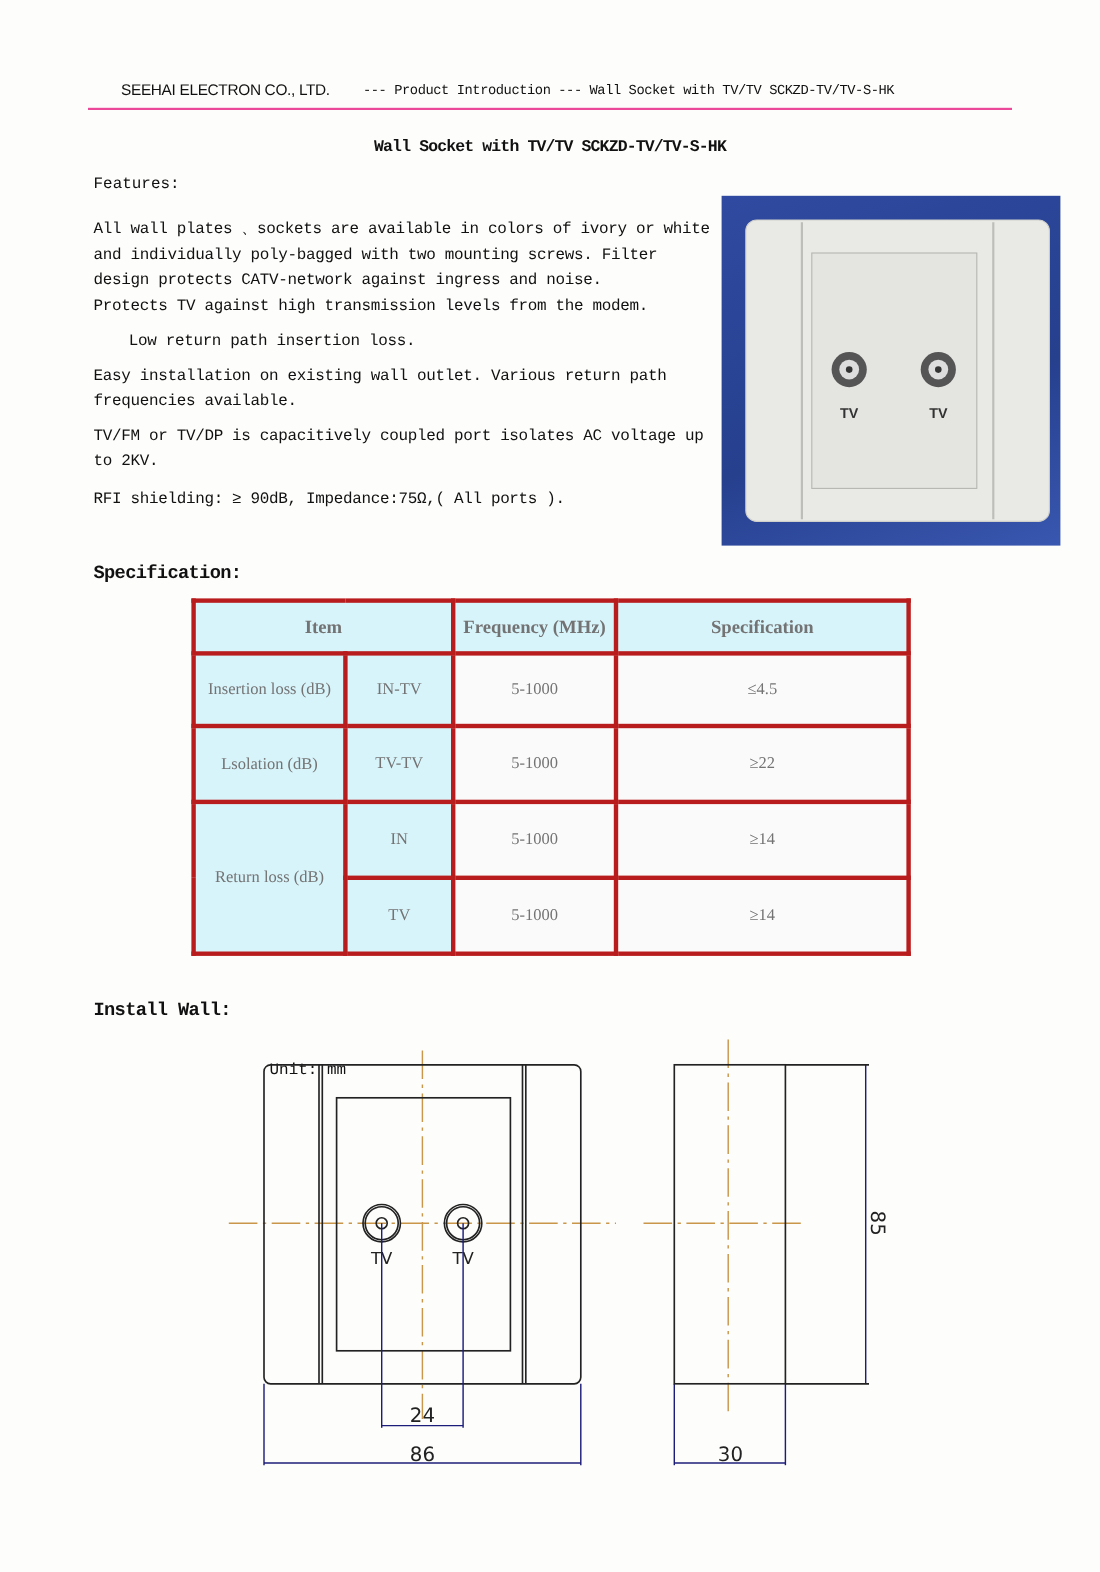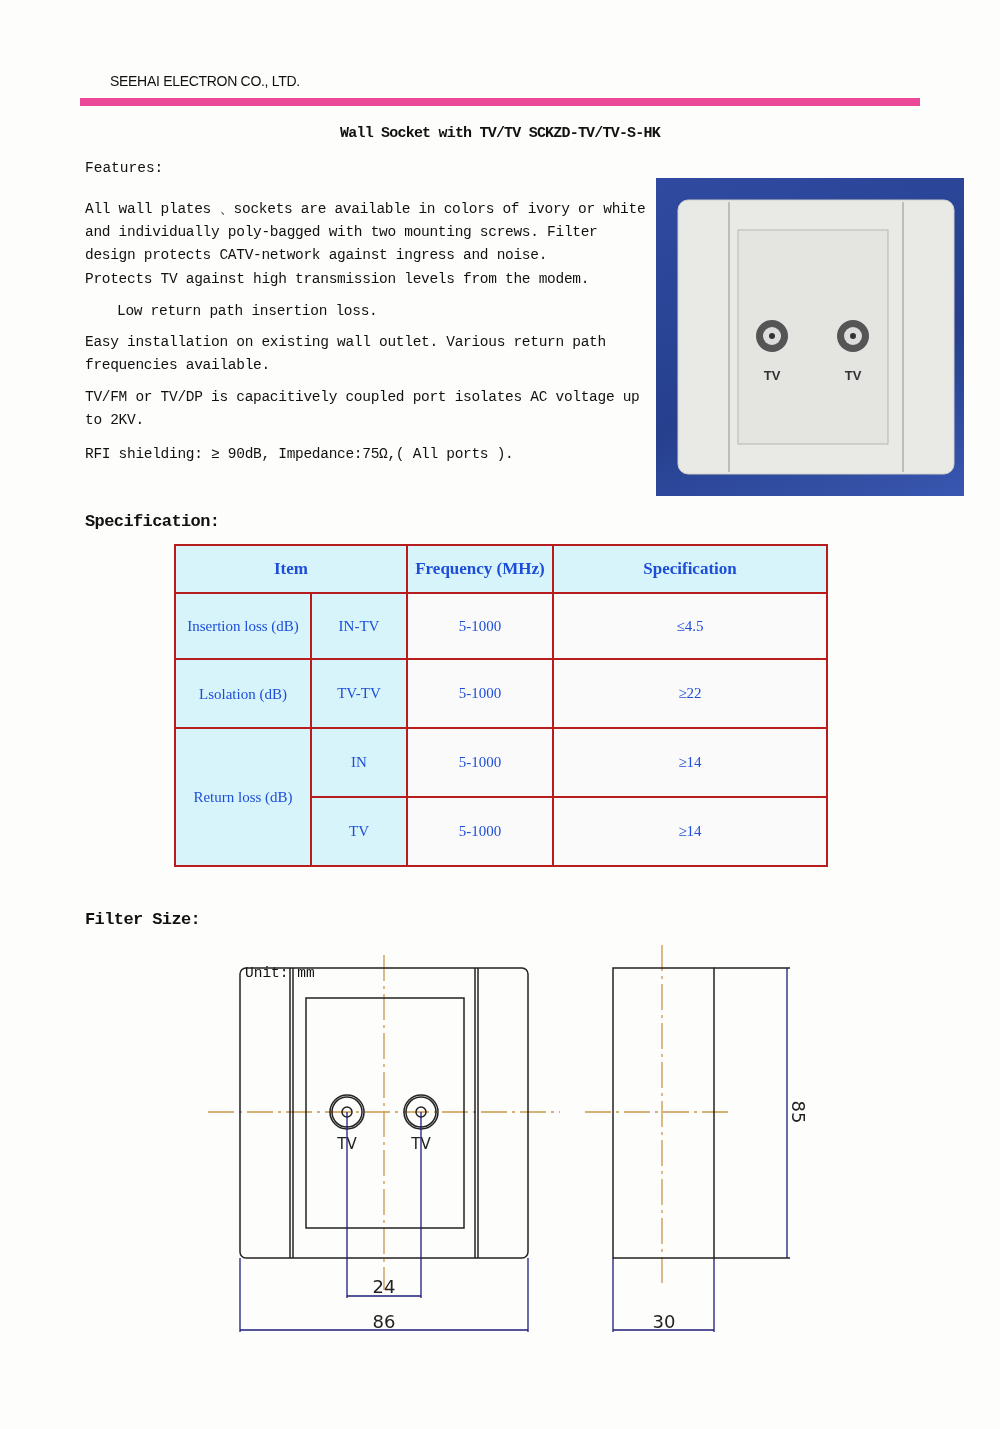--- a/index.html
+++ b/index.html
@@ -1,36 +1,37 @@
 <!DOCTYPE html>
 <html><head>
 <meta charset="utf-8">
 <style>
   html, body { margin:0; padding:0; background:#fdfdfb; }
   body { width:1000px; height:1429px; position:relative; overflow:hidden; font-family:"DejaVu Sans Mono", monospace; color:#111; }
   .abs { position:absolute; }
-  #header { left:80px; top:70px; width:840px; height:28px; border-bottom:8px solid #ec4899; }
+  #header { left:80px; top:70px; width:840px; height:28px; border-bottom:2px solid #ec4899; }
   #header .company { position:absolute; left:30px; top:3px; font-family:"Liberation Sans", sans-serif; font-size:14px; letter-spacing:-0.3px; }
   #header .rest { position:absolute; left:250px; top:5px; font-family:"Liberation Mono", monospace; font-size:12.5px; letter-spacing:-0.4px; white-space:pre; }
   #doc-title { left:0; width:1000px; top:125px; text-align:center; font-family:"Liberation Mono", monospace; font-weight:bold; font-size:15px; letter-spacing:-0.8px; }
   .para { left:85px; width:570px; font-family:"Liberation Mono", monospace; font-size:14.5px; line-height:23px; letter-spacing:-0.3px; }
   #features-label { left:85px; top:160px; font-family:"Liberation Mono", monospace; font-size:14.5px; }
   #photo { left:656px; top:178px; width:308px; height:318px; background:linear-gradient(160deg,#2f4aa0,#26408e 60%,#3957b0); }
   .section-h { font-family:"Liberation Mono", monospace; font-weight:bold; font-size:17px; letter-spacing:-0.6px; }
   table#spec { position:absolute; left:174px; top:544px; width:654px; border-collapse:collapse; font-family:"Liberation Serif", serif; font-size:15px; }
-  #spec td { border:2px solid #b91c1c; text-align:center; vertical-align:middle; color:#1d4ed8; }
+  #spec td { border:4px solid #b91c1c; text-align:center; vertical-align:middle; color:#737373; }
   #spec .hd { background:#d8f4fb; font-weight:bold; font-size:17px; }
   #spec .lb { background:#d8f4fb; }
   #spec .wh { background:#fafafa; }
 </style>
 </head>
 <body>
 
 <div id="header" class="abs">
   <span class="company">SEEHAI ELECTRON CO., LTD.</span>
+  <span class="rest">--- Product Introduction --- Wall Socket with TV/TV SCKZD-TV/TV-S-HK</span>
 </div>
 
 <div id="doc-title" class="abs">Wall Socket with TV/TV SCKZD-TV/TV-S-HK</div>
 
 <div id="features-label" class="abs">Features:</div>
 <div class="abs para" style="top:172px;margin-top:26px;">All wall plates  、sockets are available in colors of ivory or white and individually poly-bagged with two mounting screws. Filter design protects CATV-network against ingress and noise.</div>
 <div class="abs para" style="top:268px;">Protects TV against high transmission levels from the modem.</div>
 <div class="abs para" style="top:300px;margin-left:32px;">Low return path insertion loss.</div>
 <div class="abs para" style="top:331px;">Easy installation on existing wall outlet. Various return path frequencies available.</div>
 <div class="abs para" style="top:386px;">TV/FM or TV/DP is capacitively coupled port isolates AC voltage up to 2KV.</div>
@@ -85,21 +86,21 @@
     <td class="wh">≥14</td>
   </tr>
   <tr style="height:69px;">
     <td class="lb">TV</td>
     <td class="wh">5-1000</td>
     <td class="wh">≥14</td>
   </tr>
 </tbody>
   </table>
 
-<div class="abs section-h" style="left:85px; top:910px;">Filter Size:</div>
+<div class="abs section-h" style="left:85px; top:910px;">Install Wall:</div>
 <div class="abs" style="left:245px; top:965px; font-family:'Liberation Mono', monospace; font-size:14.5px;">Unit: mm</div>
 
 <svg class="abs" style="left:0; top:940px;" width="1000" height="410" viewBox="0 940 1000 410">
   <g stroke="#c9964a" stroke-width="1.3" stroke-dasharray="26 5 3 5" fill="none">
     <line x1="384" y1="955" x2="384" y2="1290"></line>
     <line x1="208" y1="1112" x2="560" y2="1112"></line>
     <line x1="662" y1="945" x2="662" y2="1285"></line>
     <line x1="585" y1="1112" x2="732" y2="1112"></line>
   </g>
   <g stroke="#222" stroke-width="1.5" fill="none">

